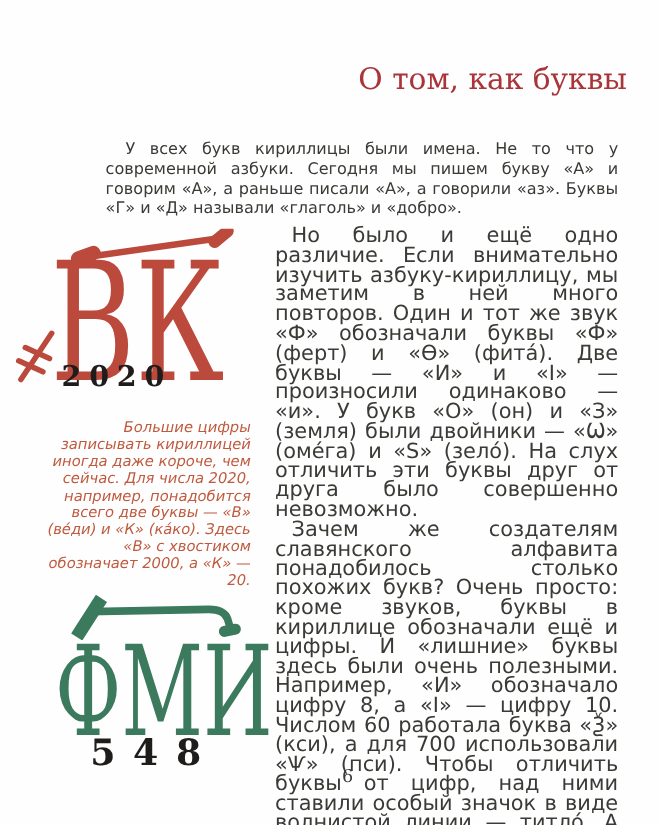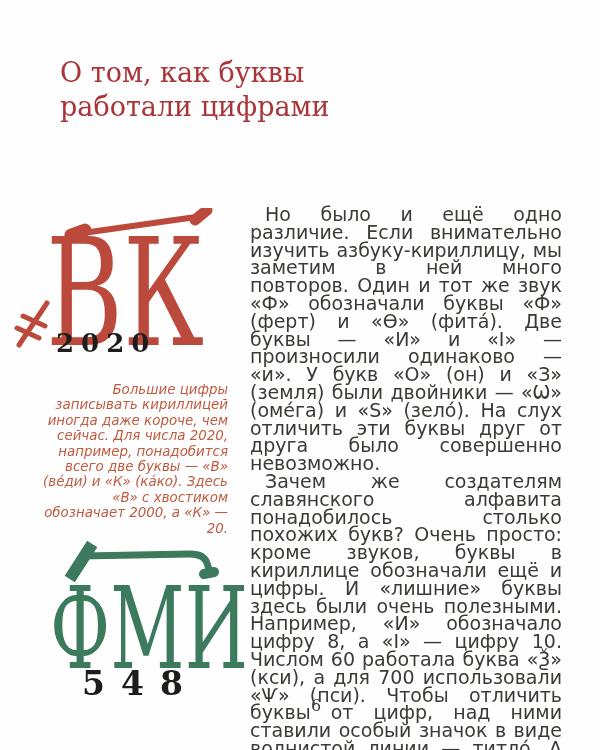--- a/index.html
+++ b/index.html
@@ -7,21 +7,21 @@
     width:600px;height:750px;
     background:#ffffff;
     font-family:"DejaVu Sans",sans-serif;
     color:var(--text-black,#3a3a36);
     overflow:hidden;
   }
   .page{position:relative;width:600px;height:750px;background:#fefefe;}
 
   .title{
     position:absolute;top:38px;left:60px;width:510px;
-    text-align:left;
+    text-align:right;
     font-family:"DejaVu Serif",serif;
     font-size:27px;line-height:34px;
     color:var(--title-red,#a93439);
     font-weight:500;
   }
   .title span{display:block;}
 
   .intro{
     position:absolute;top:127px;left:96px;width:466px;
     font-size:14.6px;line-height:18px;
@@ -76,23 +76,23 @@
     color:#3c3c3c;
   }
 </style>
 </head>
 <body>
 
 <div class="page">
 
   <h1 class="title">
     <span>О том, как буквы</span>
-    <span>работали цифрами</span>
   </h1>
 
+  <p class="intro">У всех букв кириллицы были имена. Не то что у современной азбуки. Сегодня мы пишем букву «А» и говорим «А», а раньше писали «А», а говорили «аз». Буквы «Г» и «Д» называли «глаголь» и «добро».</p>
 
   <div class="red-art">
     <svg class="titlo" width="155" height="34" viewBox="0 0 155 34">
       <g stroke="var(--letter-red,#bb4a3c)" stroke-linecap="round" fill="none">
         <path d="M9,27 L23,22" stroke-width="13"></path>
         <path d="M14,26 L134,9" stroke-width="6"></path>
         <path d="M133,12 L145,2" stroke-width="11"></path>
       </g>
     </svg>
     <svg class="letters" width="164" height="122" viewBox="0 0 164 122">

